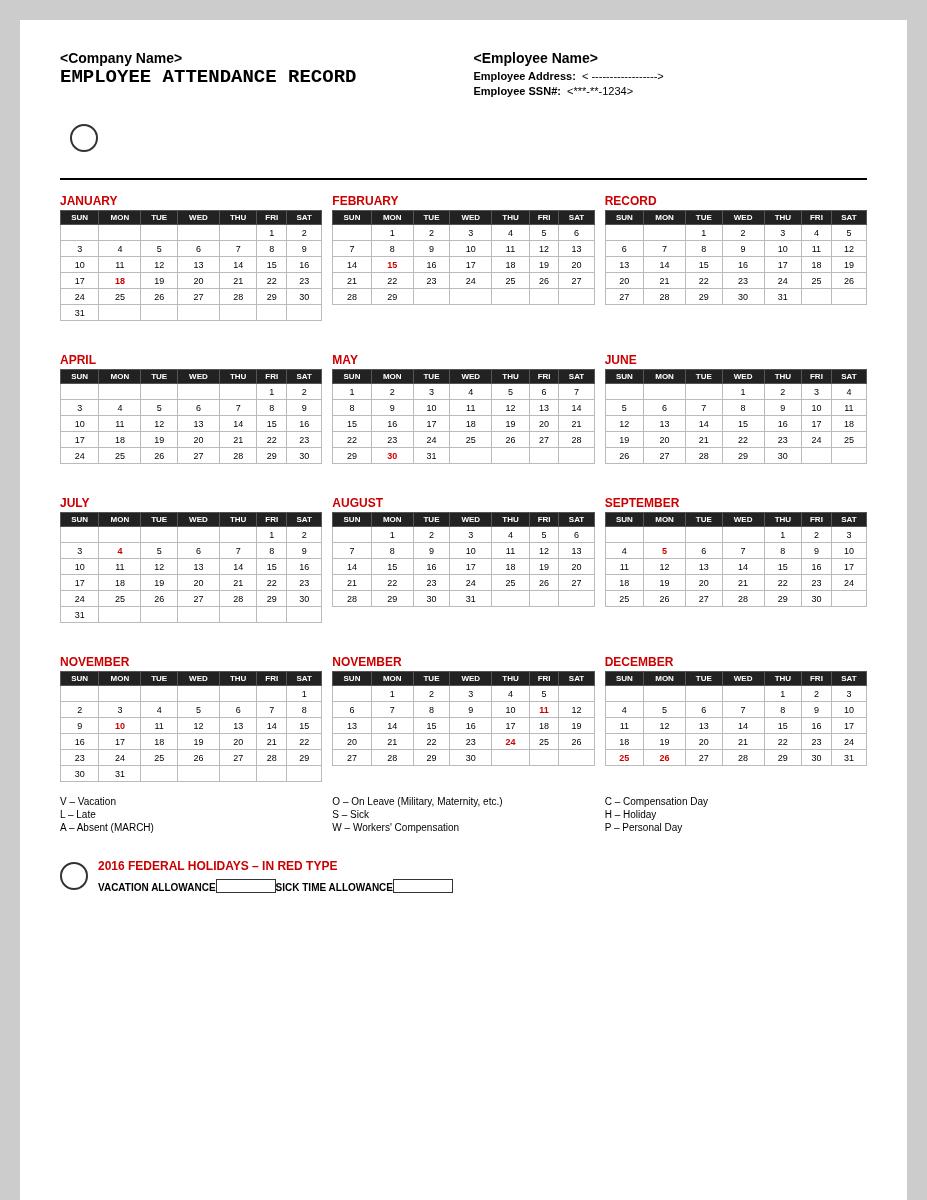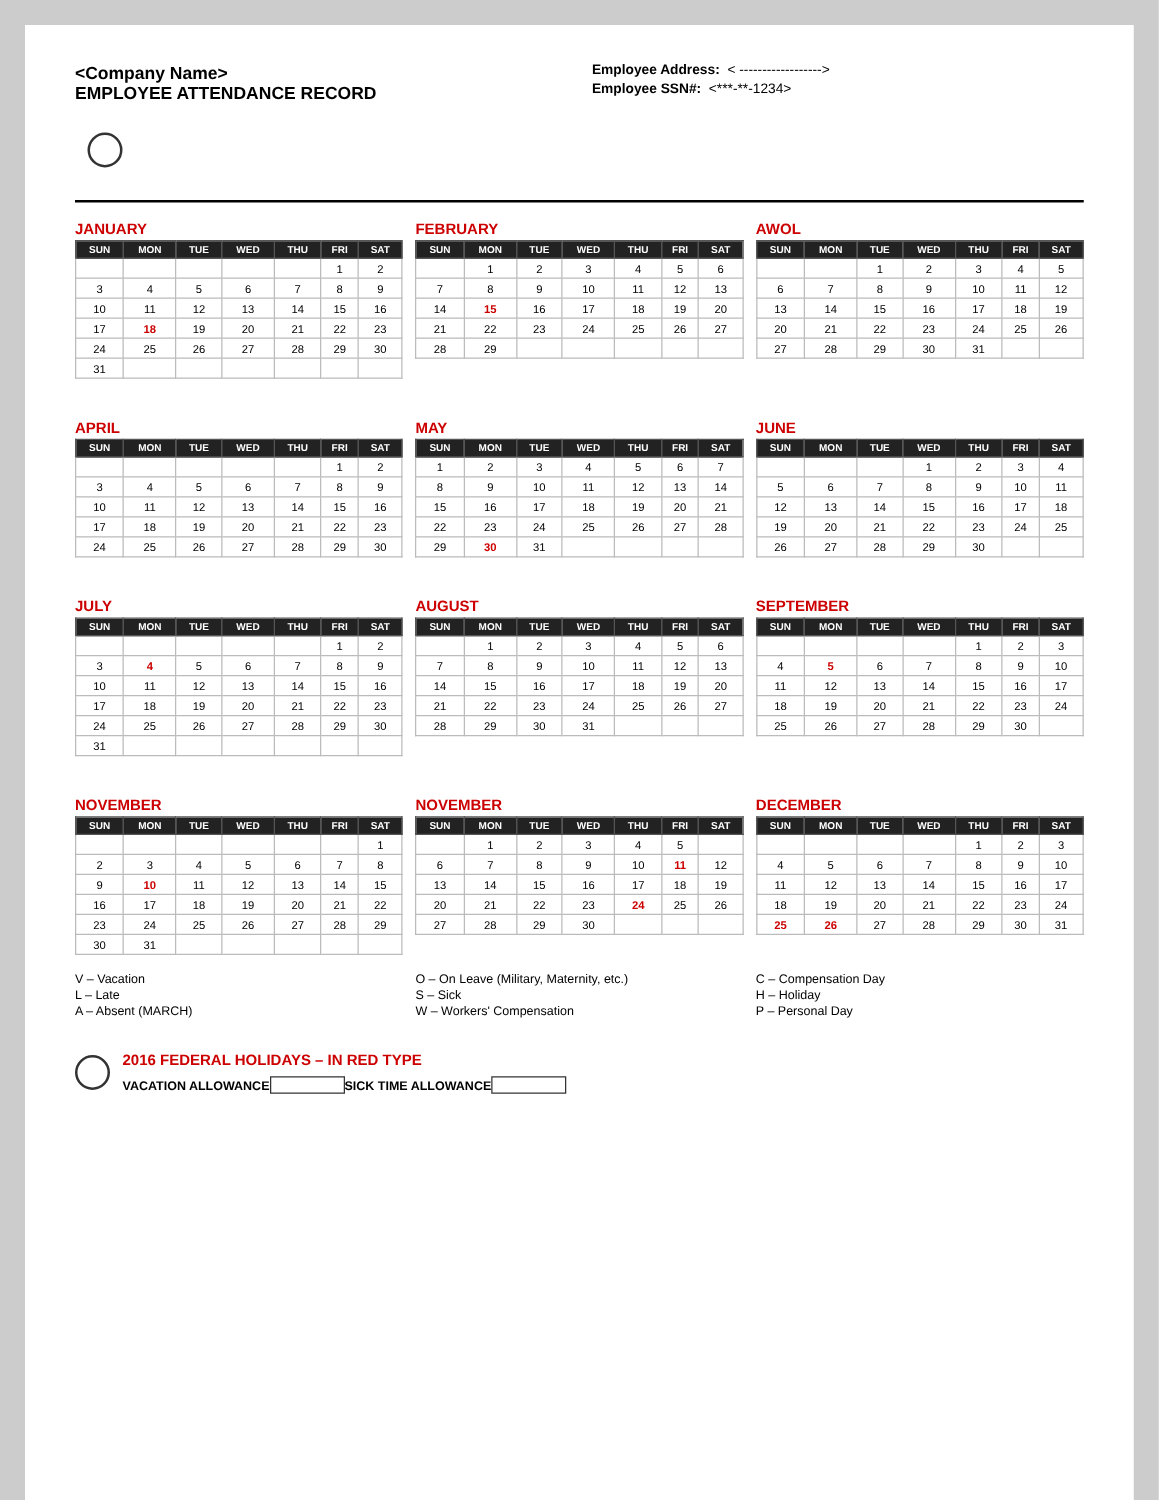--- a/index.html
+++ b/index.html
@@ -19,21 +19,21 @@
       position: relative;
     }
     .header {
       display: flex;
       justify-content: space-between;
       margin-bottom: 8px;
     }
     .header-left { flex: 1; }
     .header-right { flex: 1; padding-left: 20px; }
     .company-name { font-size: 14px; font-weight: bold; }
-    .record-title { font-size: 14px; font-weight: bold; }
+    .record-title { font-size: 19px; font-weight: bold; font-family: Liberation Mono, monospace; }
     .circle-marker {
       width: 28px; height: 28px; border-radius: 50%;
       border: 2px solid #333;
       display: inline-flex; align-items: center; justify-content: center;
       flex-shrink: 0;
       position: absolute;
       left: 10px;
     }
     .year-text { font-size: 52px; font-weight: bold; line-height: 1; margin-left: 44px; }
     .employee-name { font-size: 14px; font-weight: bold; margin-bottom: 4px; }
@@ -111,20 +111,21 @@
 <body>
 
 <div class="page">
 
   <div class="header">
     <div class="header-left">
       <div class="company-name">&lt;Company Name&gt;</div>
       <div class="record-title">EMPLOYEE ATTENDANCE RECORD</div>
     </div>
     <div class="header-right">
+      <div class="employee-name">&lt;Employee Name&gt;</div>
       <div class="info-row">
         <span class="info-label">Employee Address:</span>
         &nbsp;<span>&lt; ------------------&gt;</span>
       </div>
       <div class="info-row">
         <span class="info-label">Employee SSN#:</span>
         &nbsp;<span>&lt;***-**-1234&gt;</span>
       </div>
     </div>
   </div>
@@ -265,21 +266,21 @@
               <td></td>
               <td></td>
               <td></td>
               <td></td>
               <td></td>
             </tr>
           </tbody>
         </table>
       </div>
       <div class="month-block">
-        <div class="month-name">AWOL</div>
+        <div class="month-name">RECORD</div>
         <table class="cal-table">
           <thead>
             <tr>
               <th>SUN</th>
               <th>MON</th>
               <th>TUE</th>
               <th>WED</th>
               <th>THU</th>
               <th>FRI</th>
               <th>SAT</th>

